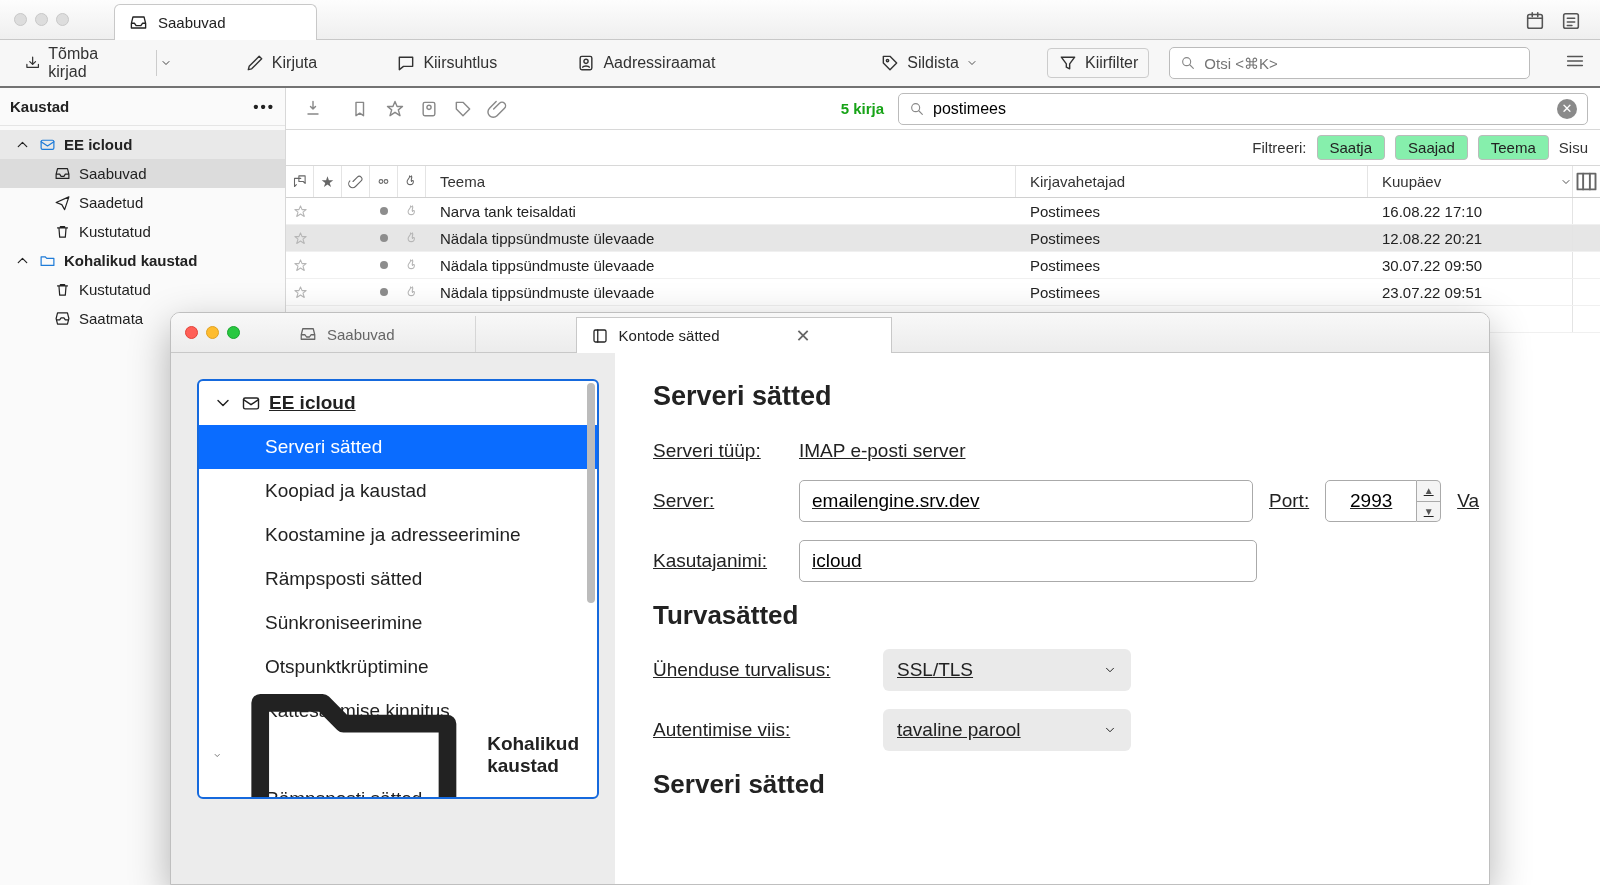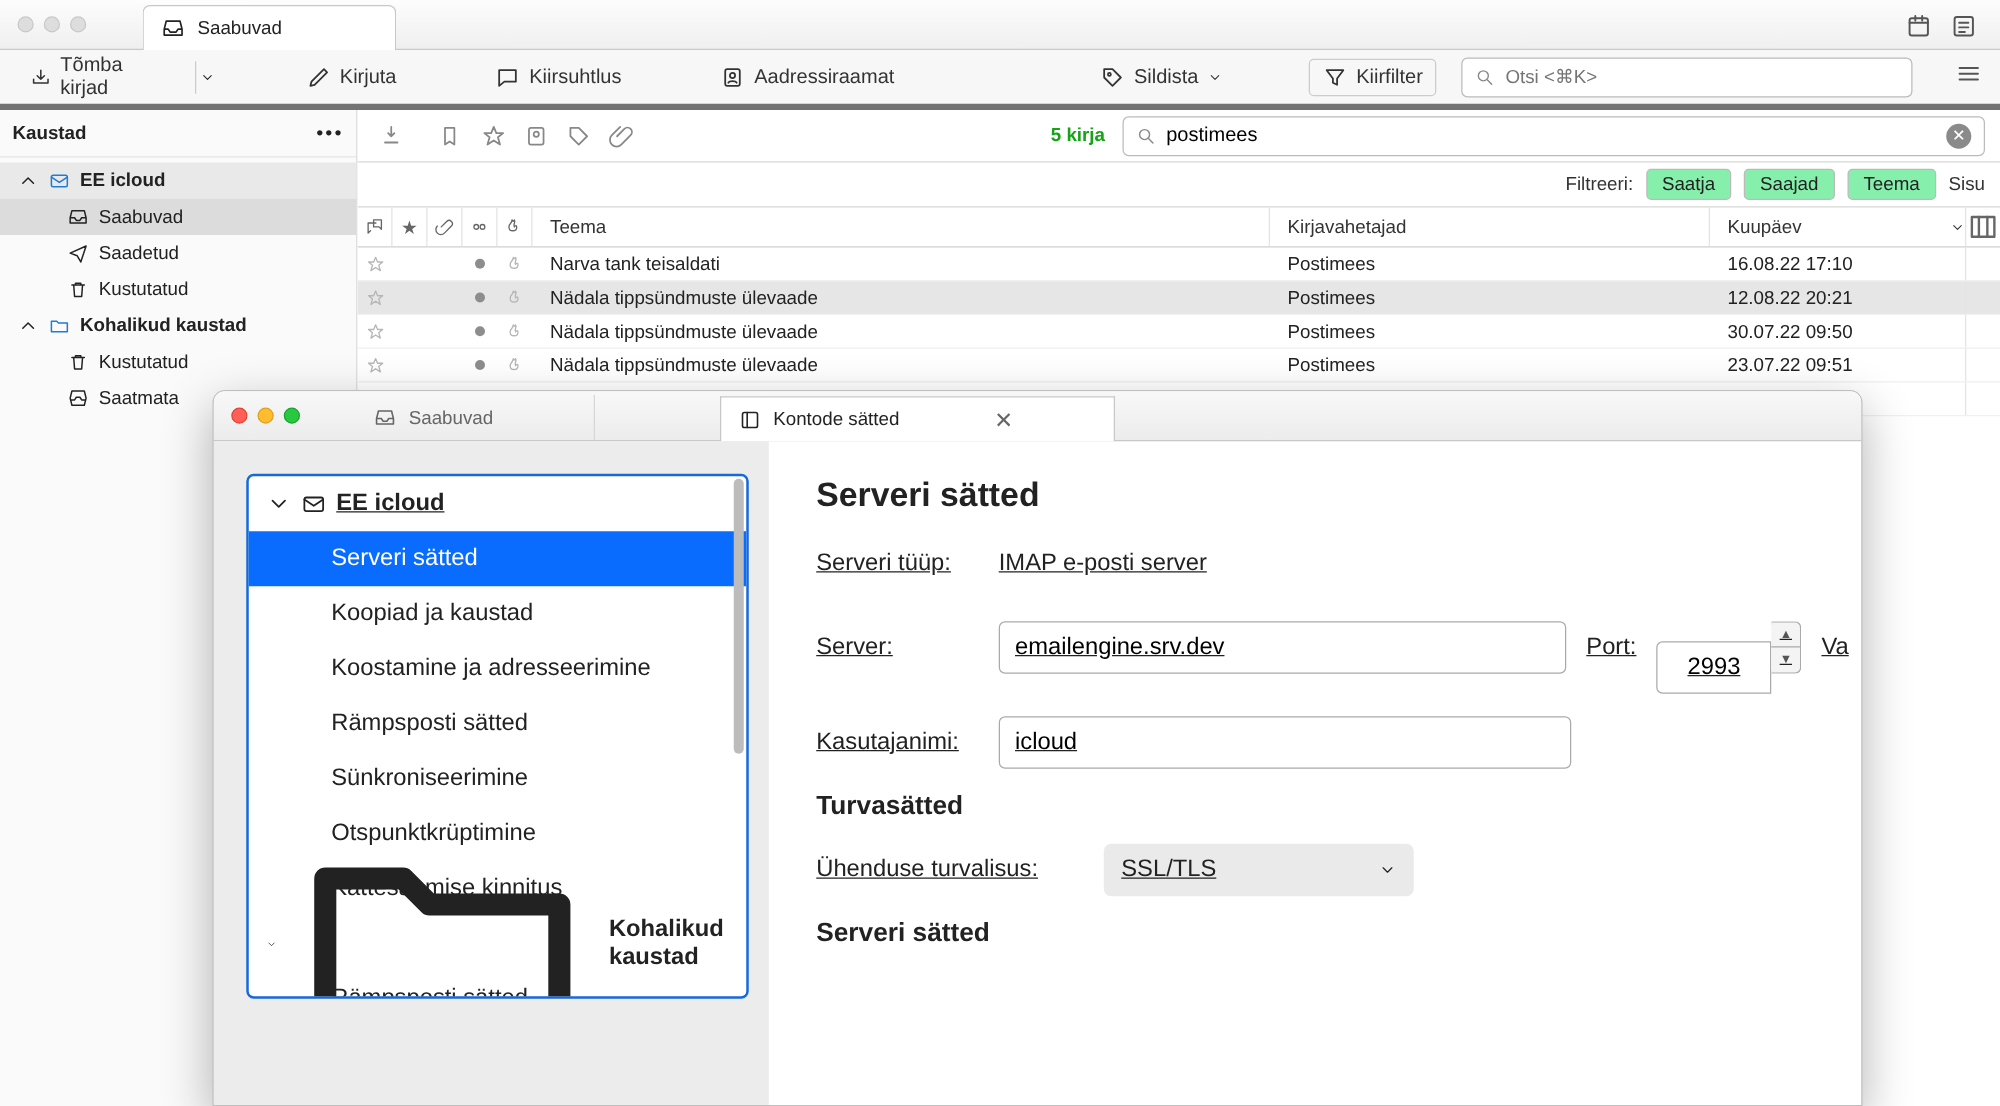--- a/index.html
+++ b/index.html
@@ -26,21 +26,21 @@
   display:flex; align-items:center; gap:10px;
   font-size:15px; font-weight:500;
   position:relative; top:1px;
 }
 .tab svg{width:19px;height:19px;}
 .top-right-icons{position:absolute; right:18px; top:10px; display:flex; gap:14px; color:#555;}
 .top-right-icons svg{width:22px; height:22px;}
 
 
 .toolbar {
-  height:48px; background:#f7f7f7; border-bottom:5px solid #737373;
+  height:48px; background:#f7f7f7; border-bottom:2px solid #737373;
   display:flex; align-items:center; padding:0 14px; gap:20px;
 }
 .tb-btn{display:flex; align-items:center; gap:7px; padding:5px 10px; font-size:16px; color:#333; border-radius:4px;}
 .tb-btn svg{width:20px;height:20px;}
 .tb-sep{width:22px;}
 .tb-caret{width:22px; height:26px; border-left:1px solid #ccc; margin-left:-2px; display:flex;align-items:center;justify-content:center;}
 .searchbar{
   margin-left:auto; width:410px; height:32px;
   border:1px solid #bbb; border-radius:5px;
   background:#fff; display:flex; align-items:center; padding:0 10px;
@@ -158,22 +158,22 @@
 .field-row label{font-size:19px;min-width:130px;}
 .text-input{
   border:1px solid #aaa;border-radius:5px;height:42px;padding:0 12px;font-size:19px;background:#fff;
 }
 .num-wrap{display:flex;align-items:center;}
 .stepper{width:24px;height:42px;border:1px solid #aaa;border-left:none;border-radius:0 5px 5px 0;display:flex;flex-direction:column;background:#f4f4f4;}
 .stepper div{flex:1;display:flex;align-items:center;justify-content:center;font-size:10px;color:#555;}
 .stepper div:first-child{border-bottom:1px solid #aaa;}
 .srv-inp{width:458px;}
 .usr-inp{width:458px;}
-.port-inp{width:92px;border-radius:5px 0 0 5px;margin-top:33px;}
-h2.sec{font-size:21px;font-weight:700;margin:18px 0;}
+.port-inp{width:92px;border-radius:5px 0 0 5px;}
+h2.sec{font-size:26px;font-weight:700;margin:18px 0;}
 .sel-box{
   width:248px;height:42px;border-radius:6px;background:#eaeaea;
   display:flex;align-items:center;justify-content:space-between;
   padding:0 14px;font-size:19px;
 }
 .sel-box svg{width:14px;height:14px;}
 
 
 svg{stroke:currentColor;fill:none;stroke-width:1.7;stroke-linecap:round;stroke-linejoin:round;}
 </style>
@@ -621,16 +621,25 @@
       <h2 class="sec">Turvasätted</h2>
       <div class="field-row">
         <label style="min-width:214px">Ühenduse turvalisus:</label>
         <div class="sel-box">
           <span>SSL/TLS</span>
           <svg viewBox="0 0 24 24">
               <path d="M6 9l6 6 6-6"></path>
             </svg>
         </div>
       </div>
+      <div class="field-row">
+        <label style="min-width:214px">Autentimise viis:</label>
+        <div class="sel-box">
+          <span>tavaline parool</span>
+          <svg viewBox="0 0 24 24">
+              <path d="M6 9l6 6 6-6"></path>
+            </svg>
+        </div>
+      </div>
       <h2 class="sec" style="margin-bottom:0">Serveri sätted</h2>
     </div>
   </div>
 </div>
 
 </body></html>

